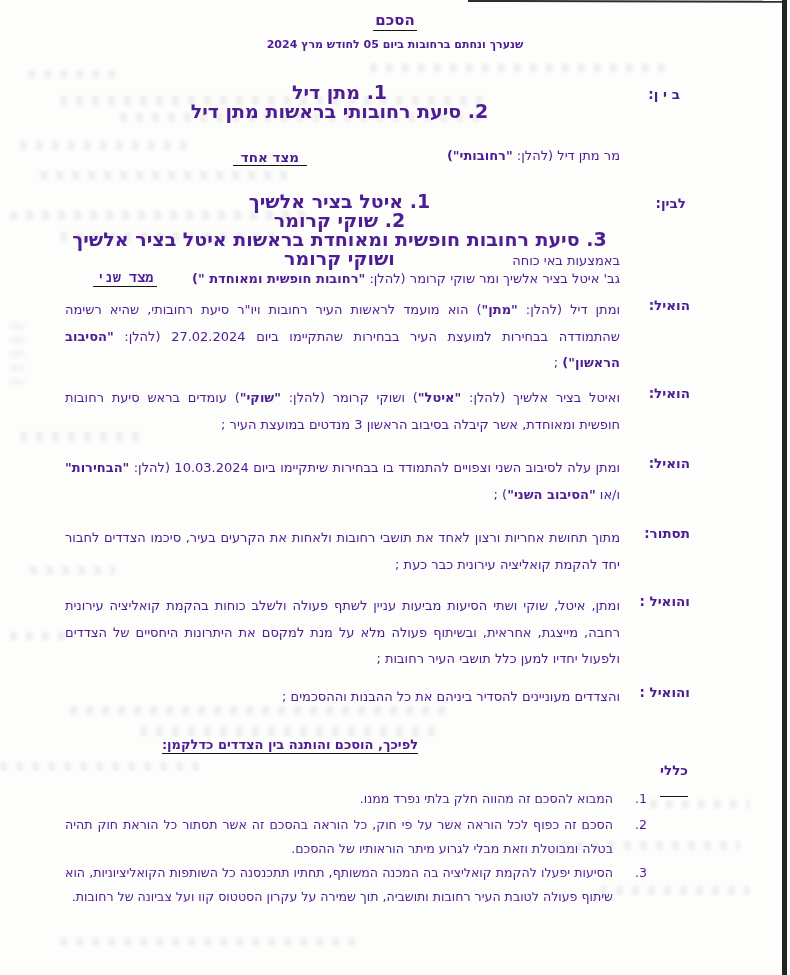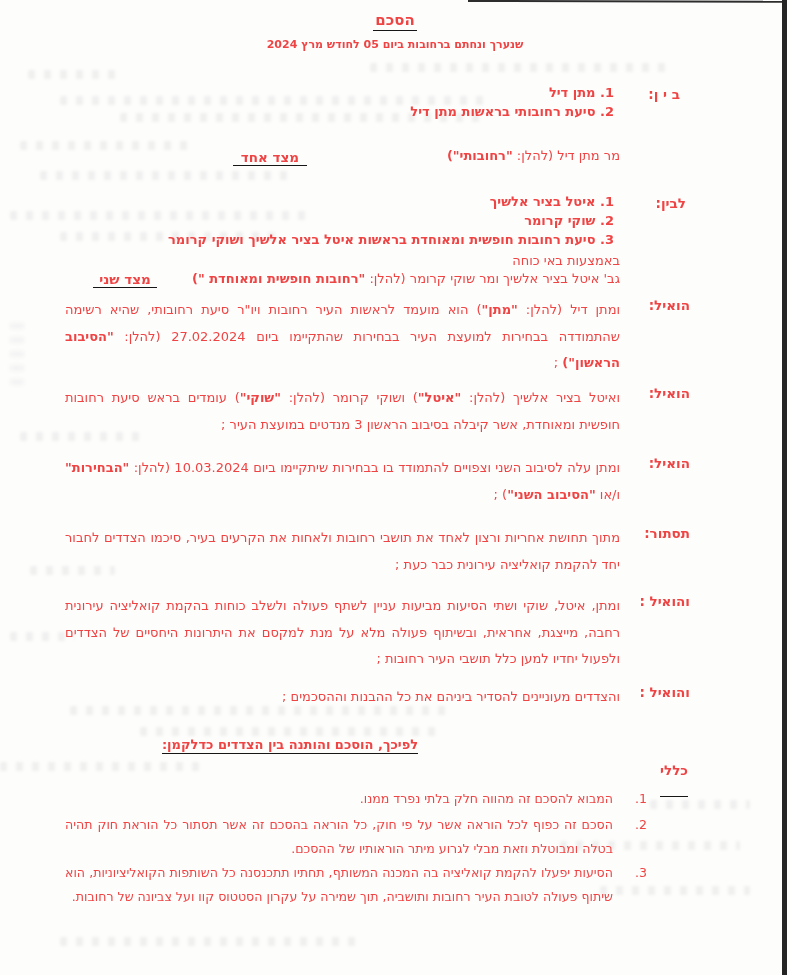--- a/index.html
+++ b/index.html
@@ -1,42 +1,42 @@
 <!DOCTYPE html>
 <html lang="he"><head>
 <meta charset="utf-8">
 <style>
   html,body{margin:0;padding:0;background:#e9e9e9;}
   .page{
     position:relative;width:790px;height:975px;margin:0 auto;
     background:#fdfdfc;overflow:hidden;direction:rtl;
-    font-family:"DejaVu Sans",sans-serif;color:#ef4444;
+    font-family:"DejaVu Sans",sans-serif;color:#4c1d95;
   }
   
   .edge-right{position:absolute;left:782px;top:0;width:5px;height:975px;background:#242424;}
   .edge-top{position:absolute;top:0;left:468px;width:318px;height:2px;background:#2d2d2d;transform:rotate(.15deg);transform-origin:left top;}
   
   .bl{position:absolute;height:9px;filter:blur(1.6px);opacity:.5;border-radius:2px;
       background:repeating-linear-gradient(90deg, rgba(95,95,100,.17) 0 7px, rgba(0,0,0,0) 7px 16px);}
   .blv{position:absolute;width:14px;filter:blur(2px);opacity:.4;border-radius:2px;
       background:repeating-linear-gradient(0deg, rgba(95,95,100,.16) 0 6px, rgba(0,0,0,0) 6px 14px);}
   
   .abs{position:absolute;}
   .title{top:11px;left:0;right:0;text-align:center;font-size:15px;font-weight:bold;}
   .title span{border-bottom:1.6px solid #161616;padding:0 2px 1px;}
   .subtitle{top:38px;left:0;right:0;text-align:center;font-size:11px;font-weight:bold;}
   .lbl{right:100px;font-weight:bold;font-size:13.5px;}
   .lbl-bein{right:110px;top:86px;}
   .lbl-lebein{right:104px;top:195px;}
-  .plist{right:176px;left:65px;font-weight:bold;font-size:13px;line-height:19px;text-align:right;}
+  .plist{right:176px;left:65px;font-weight:bold;font-size:19px;line-height:19px;text-align:center;}
   .plain{right:170px;left:65px;font-size:13px;text-align:right;}
   .repline{right:170px;left:65px;font-size:13px;text-align:right;}
   .side{font-weight:bold;font-size:13.5px;border-bottom:1.6px solid #161616;text-align:center;}
   .side-a{top:149px;left:233px;width:74px;}
-  .side-b{top:271px;left:93px;width:64px;}
+  .side-b{top:271px;left:93px;width:64px;font-family:Liberation Mono, monospace;}
   .wlabel{position:absolute;right:100px;font-weight:bold;font-size:13.5px;}
   .wbody{position:absolute;right:170px;left:65px;font-size:13px;line-height:26.5px;text-align:justify;}
   .bseg{font-weight:bold;}
   .therefore{top:737px;left:150px;width:280px;text-align:center;font-size:13px;font-weight:bold;}
   .therefore span{border-bottom:1.5px solid #161616;padding-bottom:1px;}
   .general{top:762px;right:102px;font-size:13.5px;font-weight:bold;}
   .general span{border-bottom:1.5px solid #161616;padding-bottom:18px;}
   .clause{position:absolute;right:143px;left:65px;display:grid;grid-template-columns:26px 1fr;column-gap:8px;
           font-size:12.6px;line-height:24px;}
   .cnum{text-align:right;}

